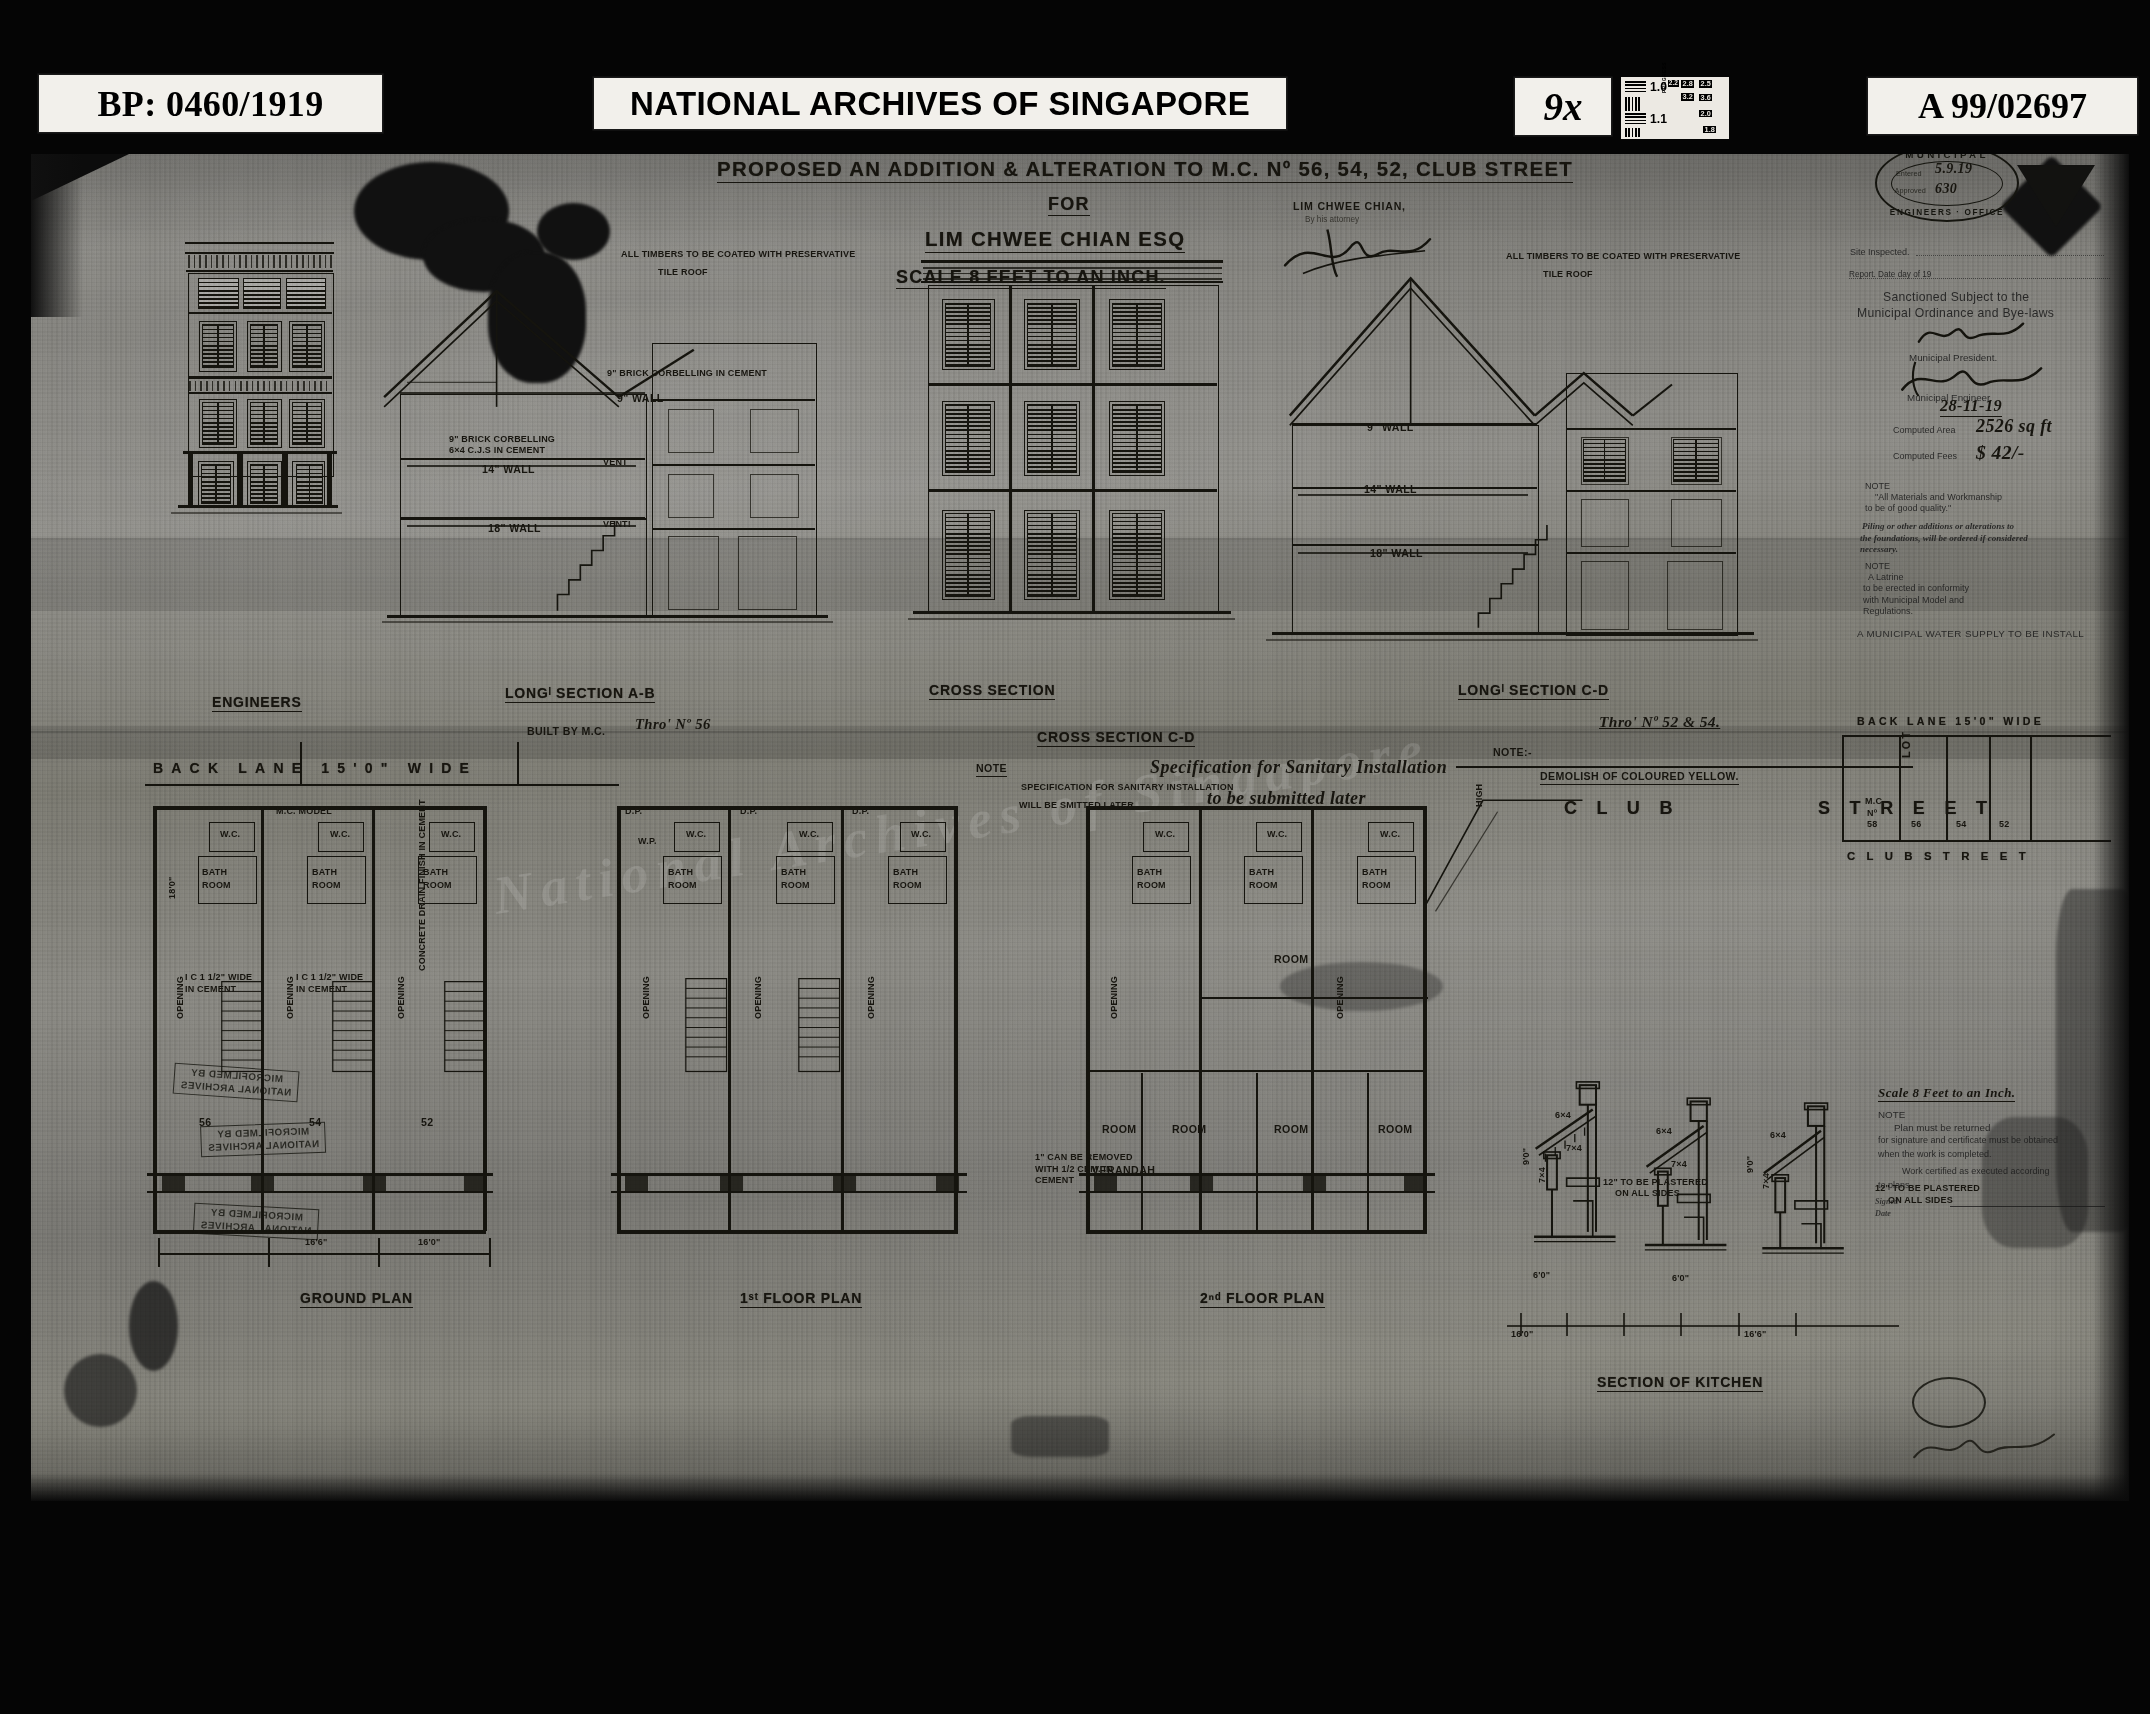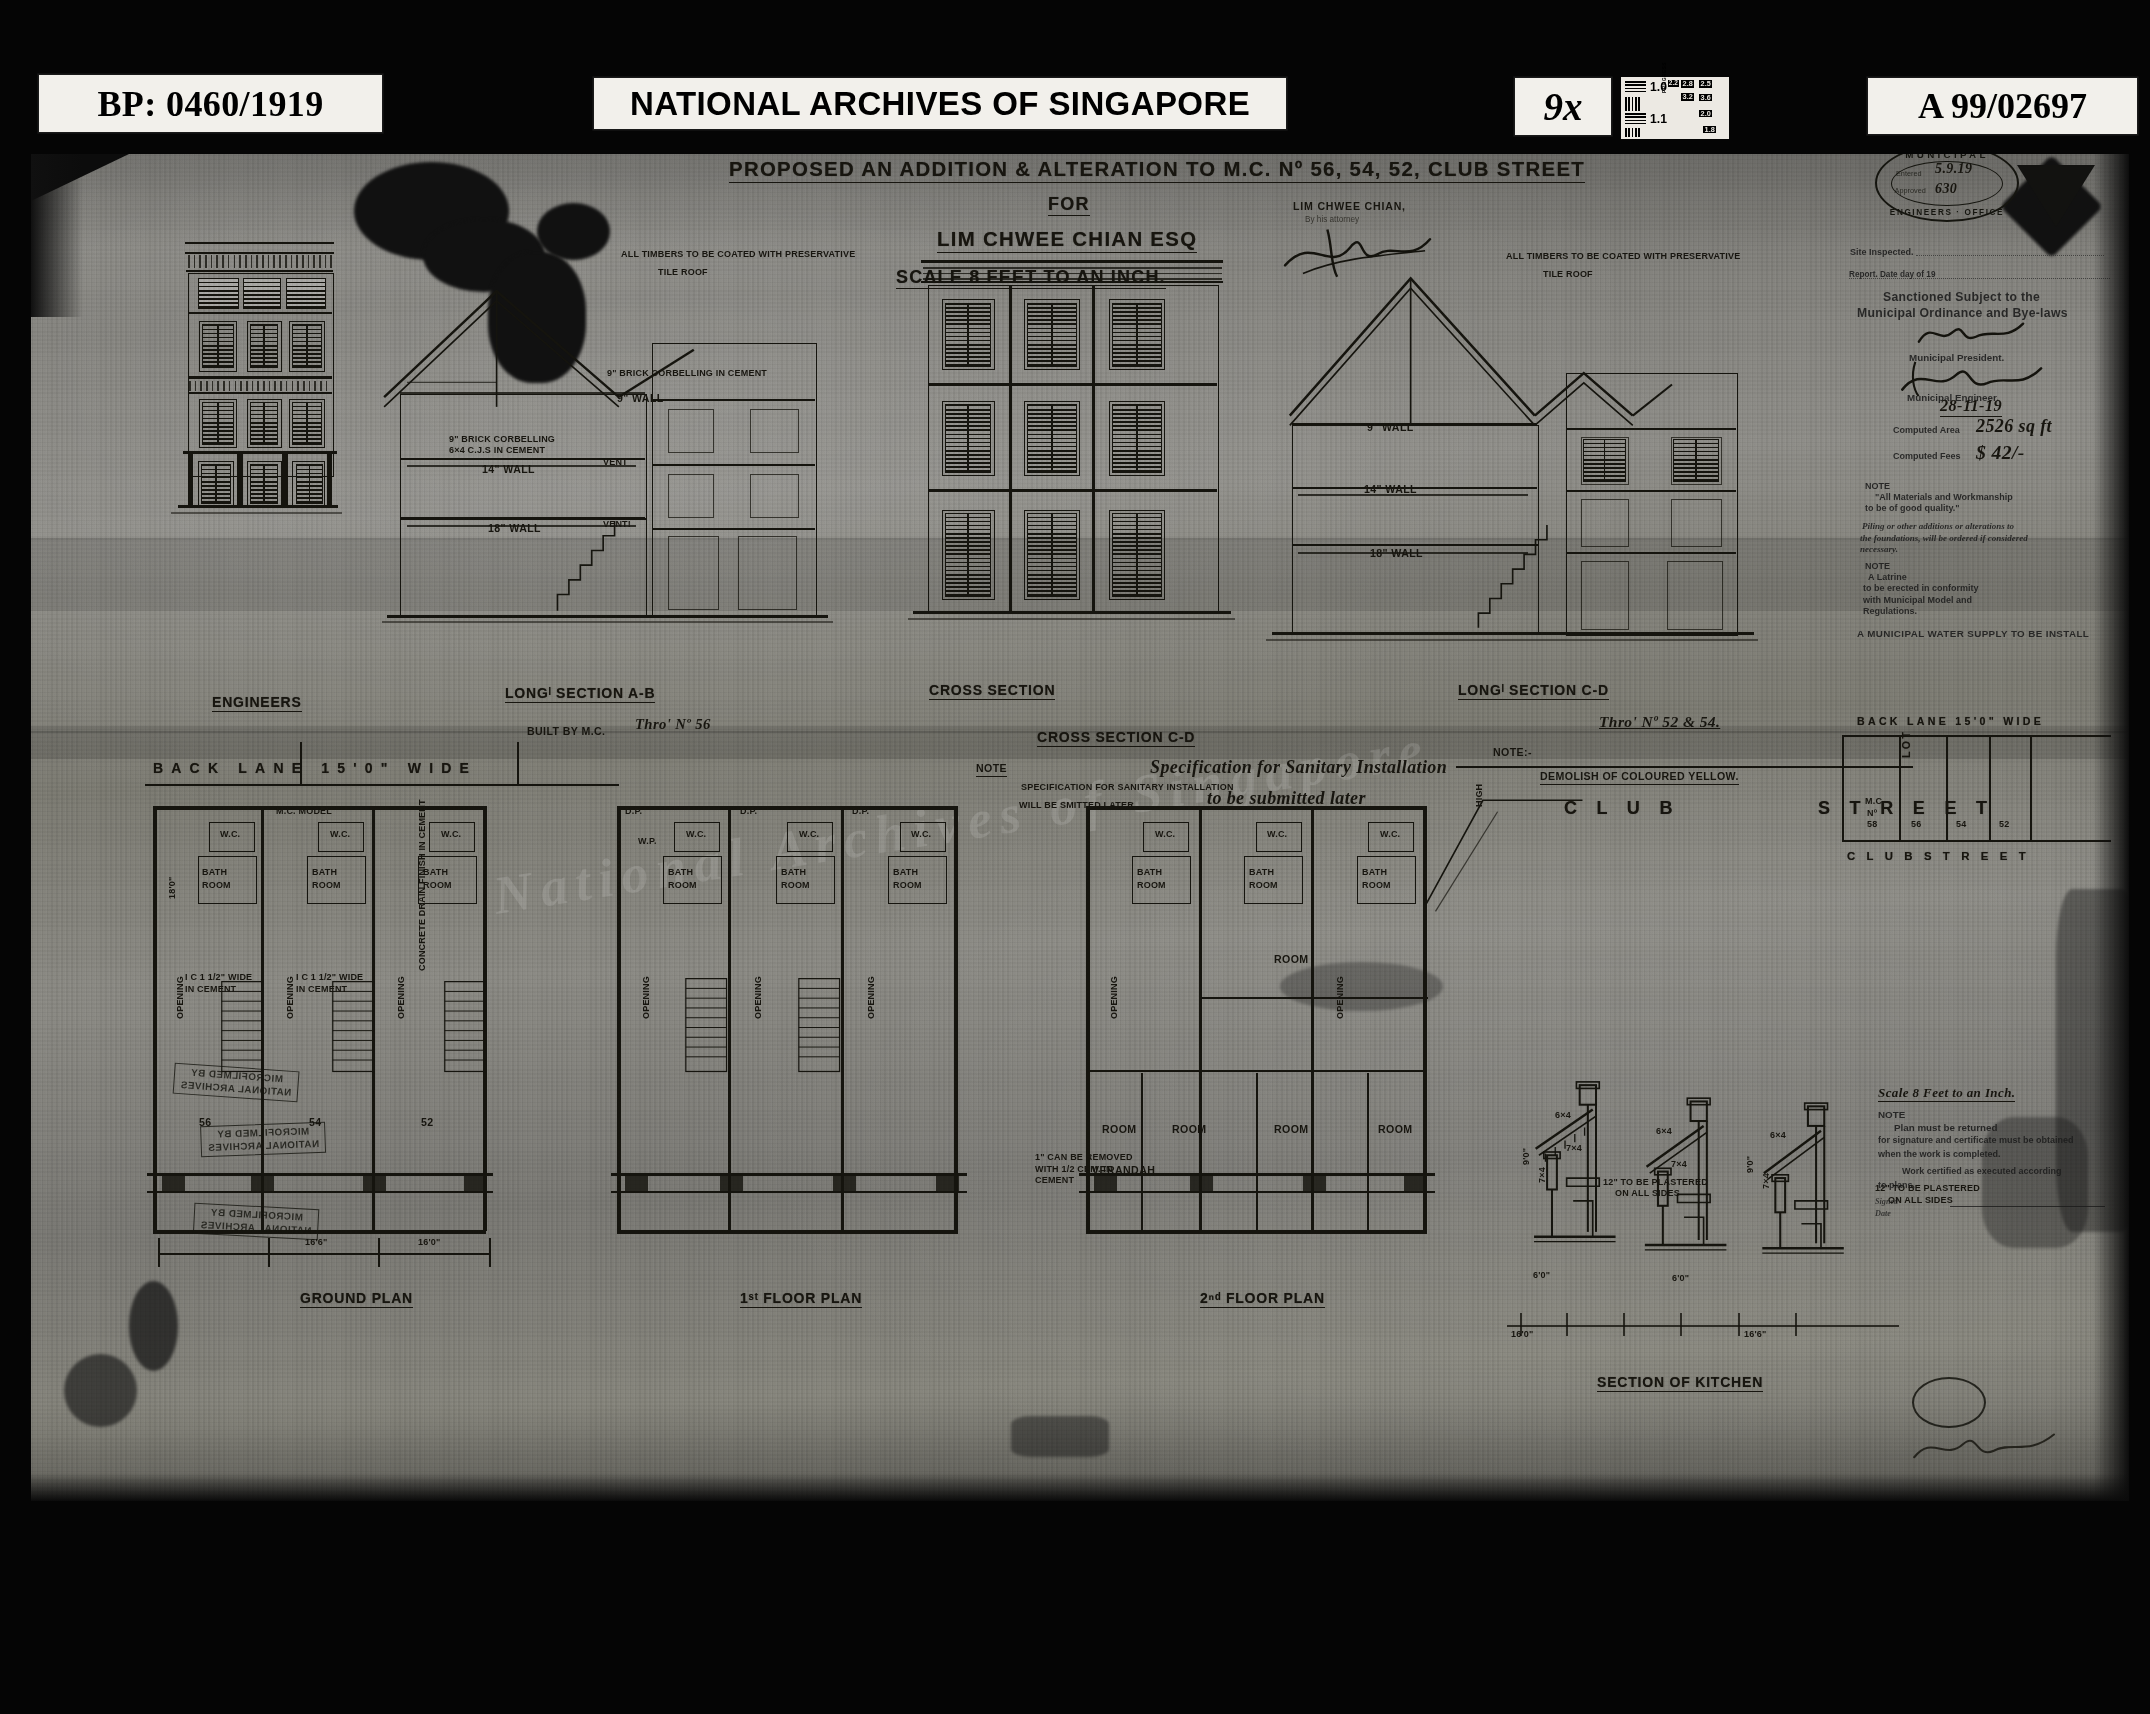--- a/index.html
+++ b/index.html
@@ -60,28 +60,28 @@
   
   .ink{position:absolute;color:#17150f;font-family:"Liberation Sans",sans-serif;
      white-space:nowrap;line-height:1.05;}
   .drafted{font-weight:bold;letter-spacing:0.8px;
      text-shadow:0 0 0.8px rgba(20,18,12,.55);}
   .ul{border-bottom:1.6px solid #17150f;padding-bottom:1.6px;}
   .tiny{font-size:9px;letter-spacing:0.2px;font-weight:bold;}
   .sm{font-size:10.6px;letter-spacing:0.4px;font-weight:bold;}
   .md{font-size:14px;letter-spacing:0.8px;font-weight:bold;}
   .lg{font-size:18px;letter-spacing:1.2px;font-weight:bold;}
-  .xl{font-size:20.4px;letter-spacing:1.3px;font-weight:bold;margin-left:12px;}
+  .xl{font-size:20.4px;letter-spacing:1.3px;font-weight:bold;}
   .script{font-family:"Liberation Serif",serif;font-style:italic;font-weight:bold;
      letter-spacing:0.4px;}
   .rot90{transform:rotate(-90deg);transform-origin:0 0;}
 
   
   .stampTxt{position:absolute;color:#1b1b1b;font-family:"Liberation Sans",sans-serif;
-     font-weight:bold;white-space:nowrap;opacity:.88;}
+     font-weight:normal;white-space:nowrap;opacity:.88;}
   .stampItal{font-family:"Liberation Serif",serif;font-style:italic;font-weight:bold;}
   .dotline{position:absolute;border-bottom:0.8px dotted #2a2a2a;opacity:.7;}
   .rule{position:absolute;background:#1a1a1a;opacity:.8;}
 
   
   #mun-stamp{position:absolute;left:1844px;top:-9.8px;width:144px;height:78px;}
   #mun-stamp .oval{position:absolute;inset:0;border:2.4px solid #15150f;border-radius:50%;}
   #mun-stamp .oval2{position:absolute;left:16.3px;top:16.3px;right:16.3px;bottom:16.3px;
      border:1.6px solid #15150f;border-radius:50%;}
   #mun-stamp .arc{position:absolute;width:100%;text-align:center;

